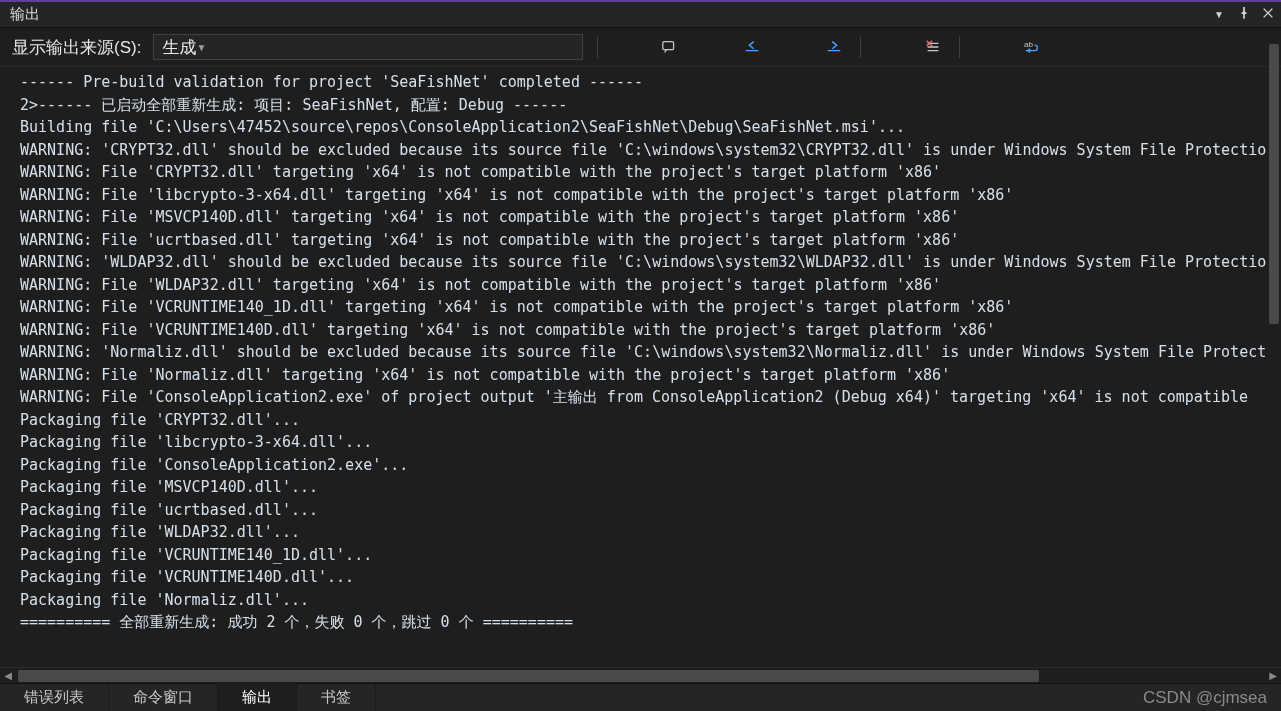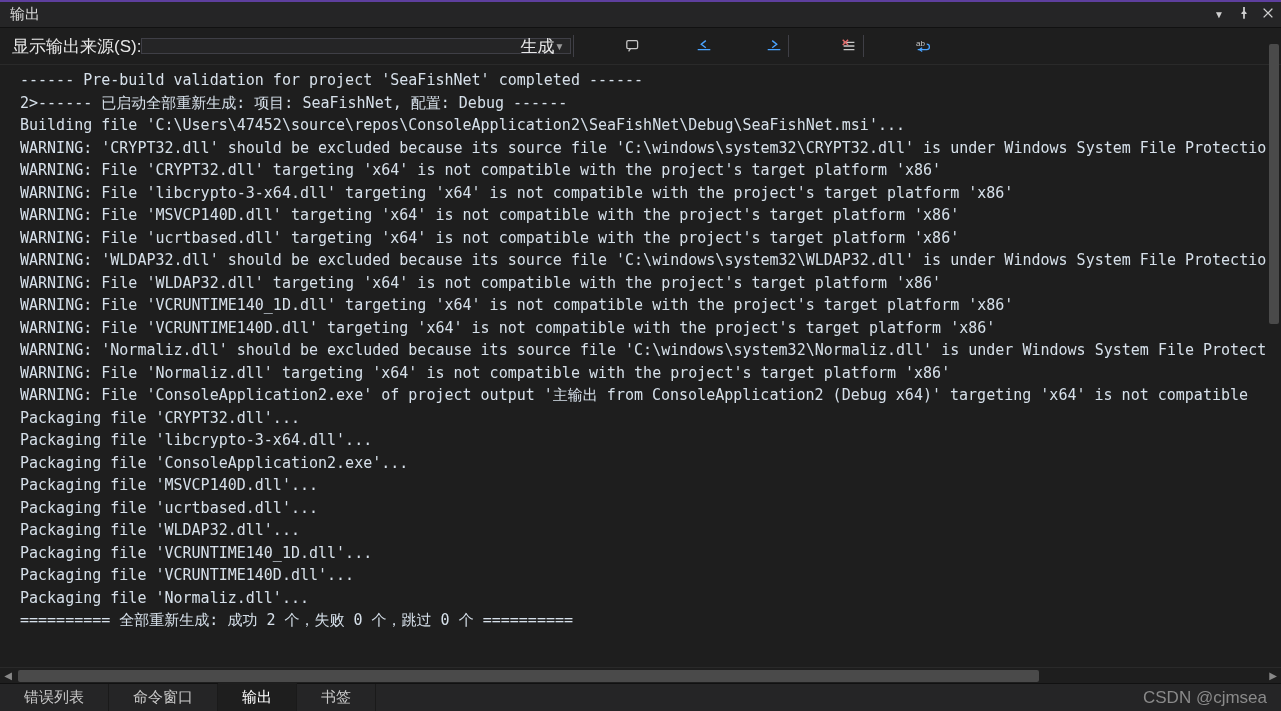--- a/index.html
+++ b/index.html
@@ -22,30 +22,31 @@
 }
 .header-title { font-size: 15px; color: #d8d8d8; }
 .header-icons { display: flex; align-items: center; gap: 10px; }
 .header-icons svg, .header-icons .dropdown-arrow { color: #d0d0d0; }
 .dropdown-arrow { font-size: 10px; margin-right: 3px;}
 .toolbar {
   display: flex;
   align-items: center;
   padding: 6px 12px;
   background: #1e1e1e;
+  gap: 12px;
   border-bottom: 1px solid #2a2a2a;
 }
 .toolbar-label { font-size: 17px; color: #e8e8e8; }
 .toolbar-select {
   display: flex;
   align-items: center;
-  justify-content: flex-end;
+  justify-content: flex-start;
   width: 430px;
   padding: 0 6px 0 8px;
-  height: 16px;
+  height: 26px;
   background: #252526;
   border: 1px solid #3f3f46;
   color: #e8e8e8;
   font-size: 17px;
 }
 .toolbar-select .arrow { font-size: 10px; color: #999; }
 .toolbar-sep { width: 1px; height: 22px; background: #3f3f46; margin: 0 2px; }
 .icon-btn {
   width: 24px; height: 24px;
   display: flex; align-items: center; justify-content: center;

